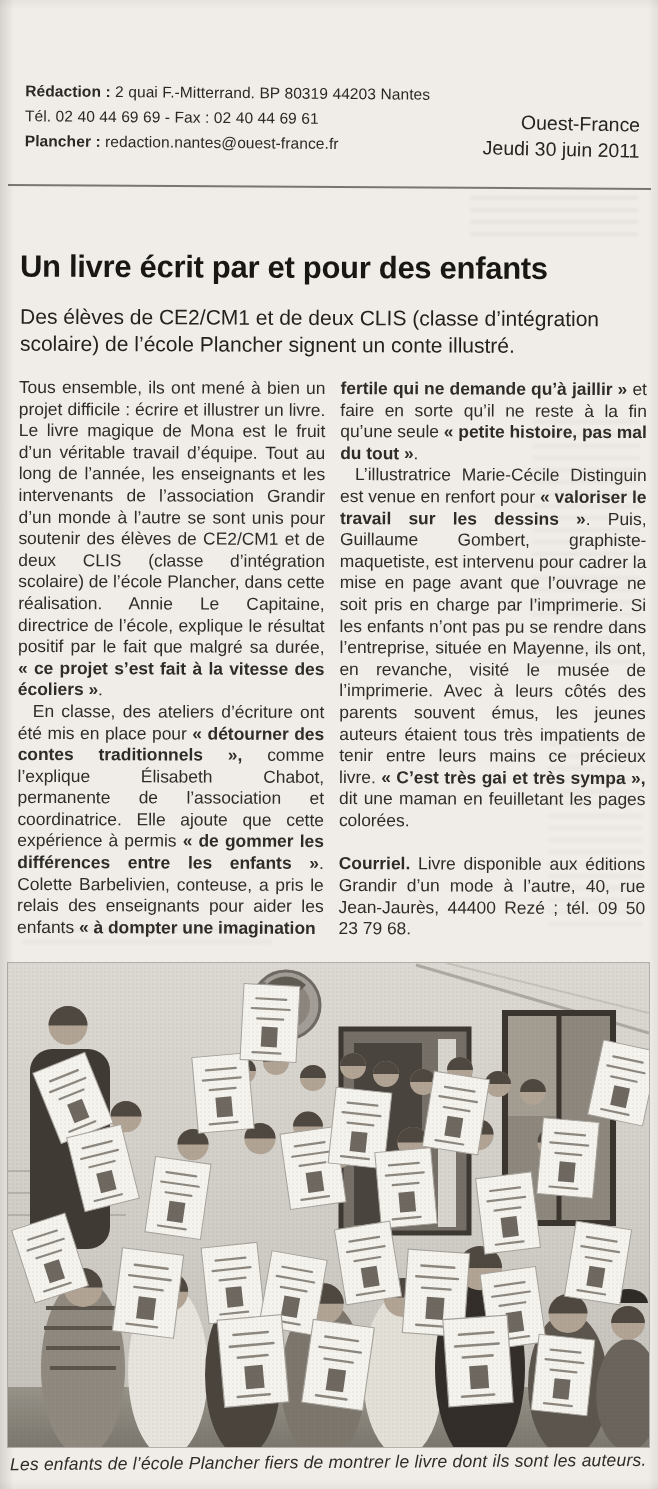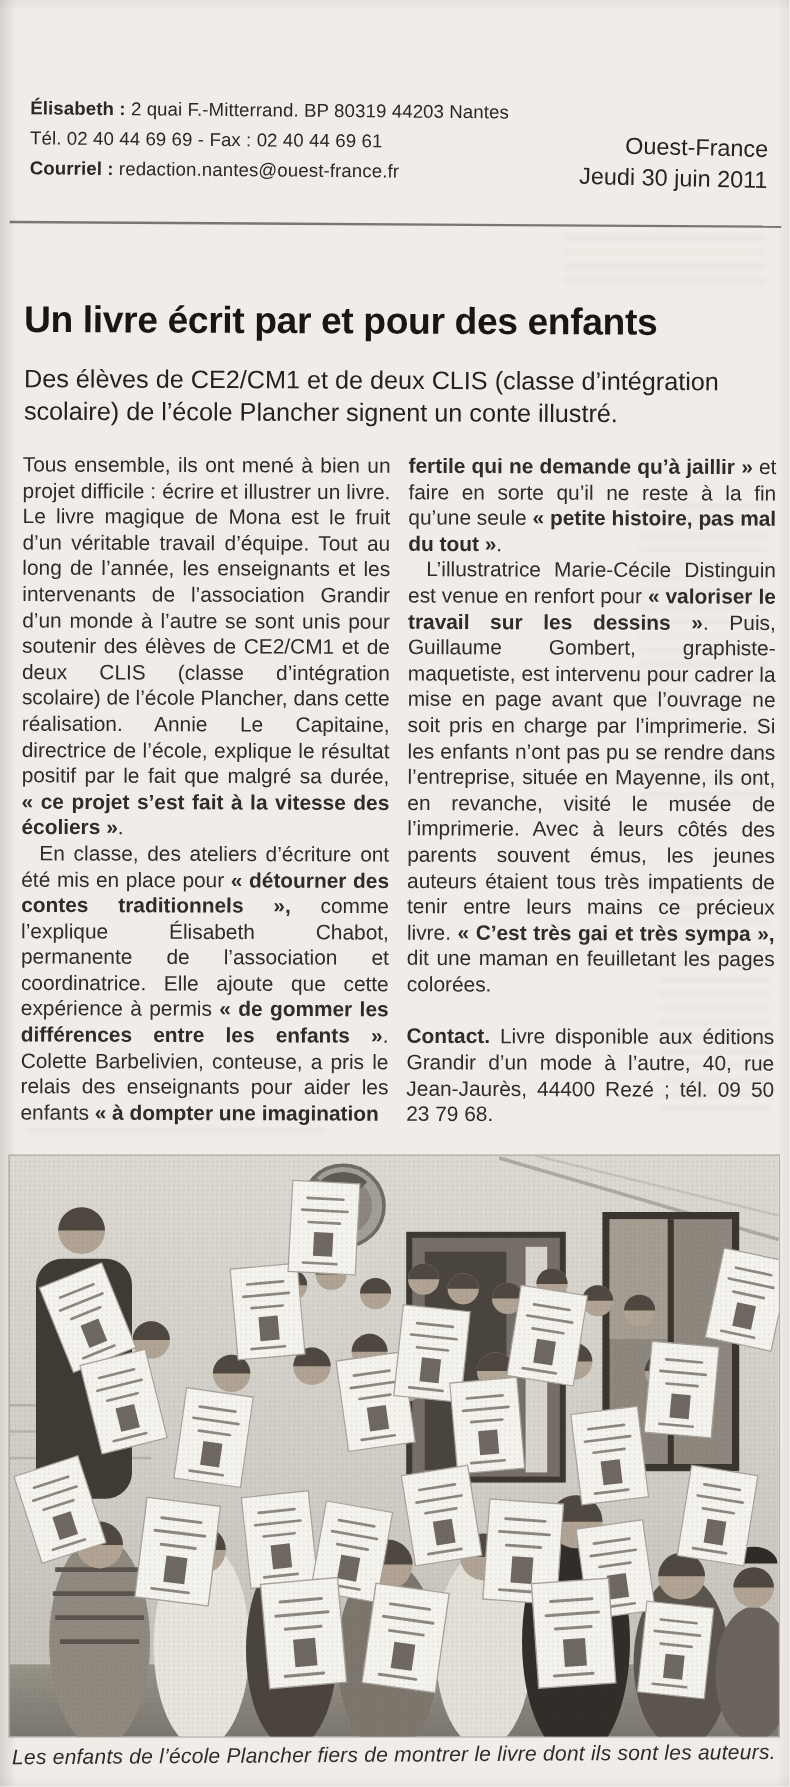--- a/index.html
+++ b/index.html
@@ -86,23 +86,23 @@
 <body>
 
 <div class="page">
 
   <div class="ghost" style="left:470px;top:196px;width:168px;height:48px;"></div>
   <div class="ghost" style="left:532px;top:420px;width:108px;height:250px;opacity:0.05;"></div>
   <div class="ghost" style="left:548px;top:742px;width:94px;height:190px;opacity:0.05;"></div>
   <div class="ghost" style="left:22px;top:928px;width:250px;height:22px;opacity:0.05;"></div>
 
   <header class="masthead-left">
-    <p><span class="b">Élisabeth : </span><span>2 quai F.-Mitterrand. BP 80319 44203 Nantes</span></p>
+    <p><span class="b">Rédaction : </span><span>2 quai F.-Mitterrand. BP 80319 44203 Nantes</span></p>
     <p>Tél. 02 40 44 69 69 - Fax : 02 40 44 69 61</p>
-    <p><span class="b">Courriel : </span><span>redaction.nantes@ouest-france.fr</span></p>
+    <p><span class="b">Plancher : </span><span>redaction.nantes@ouest-france.fr</span></p>
   </header>
 
   <div class="masthead-right">
     <p>Ouest-France</p>
     <p>Jeudi 30 juin 2011</p>
   </div>
 
   <div class="rule"></div>
 
   <h1 class="headline">Un livre écrit par et pour des enfants</h1>
@@ -110,21 +110,21 @@
   <p class="standfirst">Des élèves de CE2/CM1 et de deux CLIS (classe d’intégration scolaire) de l’école Plancher signent un conte illustré.</p>
 
   <div class="columns">
     <div class="col">
         <p><span>Tous ensemble, ils ont mené à bien un projet difficile : écrire et illustrer un livre. </span><span class="i">Le livre magique de Mona</span><span> est le fruit d’un véritable travail d’équipe. Tout au long de l’année, les enseignants et les intervenants de l’association Grandir d’un monde à l’autre se sont unis pour soutenir des élèves de CE2/CM1 et de deux CLIS (classe d’intégration scolaire) de l’école Plancher, dans cette réalisation. Annie Le Capitaine, directrice de l’école, explique le résultat positif par le fait que malgré sa durée, </span><span class="b">«&nbsp;ce projet s’est fait à la vitesse des écoliers&nbsp;»</span><span>.</span></p>
         <p class="indent"><span>En classe, des ateliers d’écriture ont été mis en place pour </span><span class="b">«&nbsp;détourner des contes traditionnels&nbsp;»,</span><span> comme l’explique Élisabeth Chabot, permanente de l’association et coordinatrice. Elle ajoute que cette expérience à permis </span><span class="b">«&nbsp;de gommer les différences entre les enfants&nbsp;»</span><span>. Colette Barbelivien, conteuse, a pris le relais des enseignants pour aider les enfants </span><span class="b">«&nbsp;à dompter une imagination</span></p>
       </div>
     <div class="col">
         <p><span class="b">fertile qui ne demande qu’à jaillir&nbsp;»</span><span> et faire en sorte qu’il ne reste à la fin qu’une seule </span><span class="b">«&nbsp;petite histoire, pas mal du tout&nbsp;»</span><span>.</span></p>
         <p class="indent"><span>L’illustratrice Marie-Cécile Distinguin est venue en renfort pour </span><span class="b">«&nbsp;valoriser le travail sur les dessins&nbsp;»</span><span>. Puis, Guillaume Gombert, graphiste-maquetiste, est intervenu pour cadrer la mise en page avant que l’ouvrage ne soit pris en charge par l’imprimerie. Si les enfants n’ont pas pu se rendre dans l’entreprise, située en Mayenne, ils ont, en revanche, visité le musée de l’imprimerie. Avec à leurs côtés des parents souvent émus, les jeunes auteurs étaient tous très impatients de tenir entre leurs mains ce précieux livre. </span><span class="b">«&nbsp;C’est très gai et très sympa&nbsp;»,</span><span> dit une maman en feuilletant les pages colorées.</span></p>
-        <p class="contact"><span class="b">Contact.</span><span> Livre disponible aux éditions Grandir d’un mode à l’autre, 40, rue Jean-Jaurès, 44400 Rezé ; tél. 09 50 23 79 68.</span></p>
+        <p class="contact"><span class="b">Courriel.</span><span> Livre disponible aux éditions Grandir d’un mode à l’autre, 40, rue Jean-Jaurès, 44400 Rezé ; tél. 09 50 23 79 68.</span></p>
       </div>
   </div>
 
   <figure class="photo">
     <svg width="641" height="484" viewBox="0 0 641 484" xmlns="http://www.w3.org/2000/svg">
       <defs>
         <linearGradient id="wallG" x1="0" y1="0" x2="0" y2="1">
           <stop offset="0" stop-color="#dcd9d3"></stop>
             <stop offset="0.6" stop-color="#cfccc6"></stop>
             <stop offset="1" stop-color="#c1beb8"></stop>

